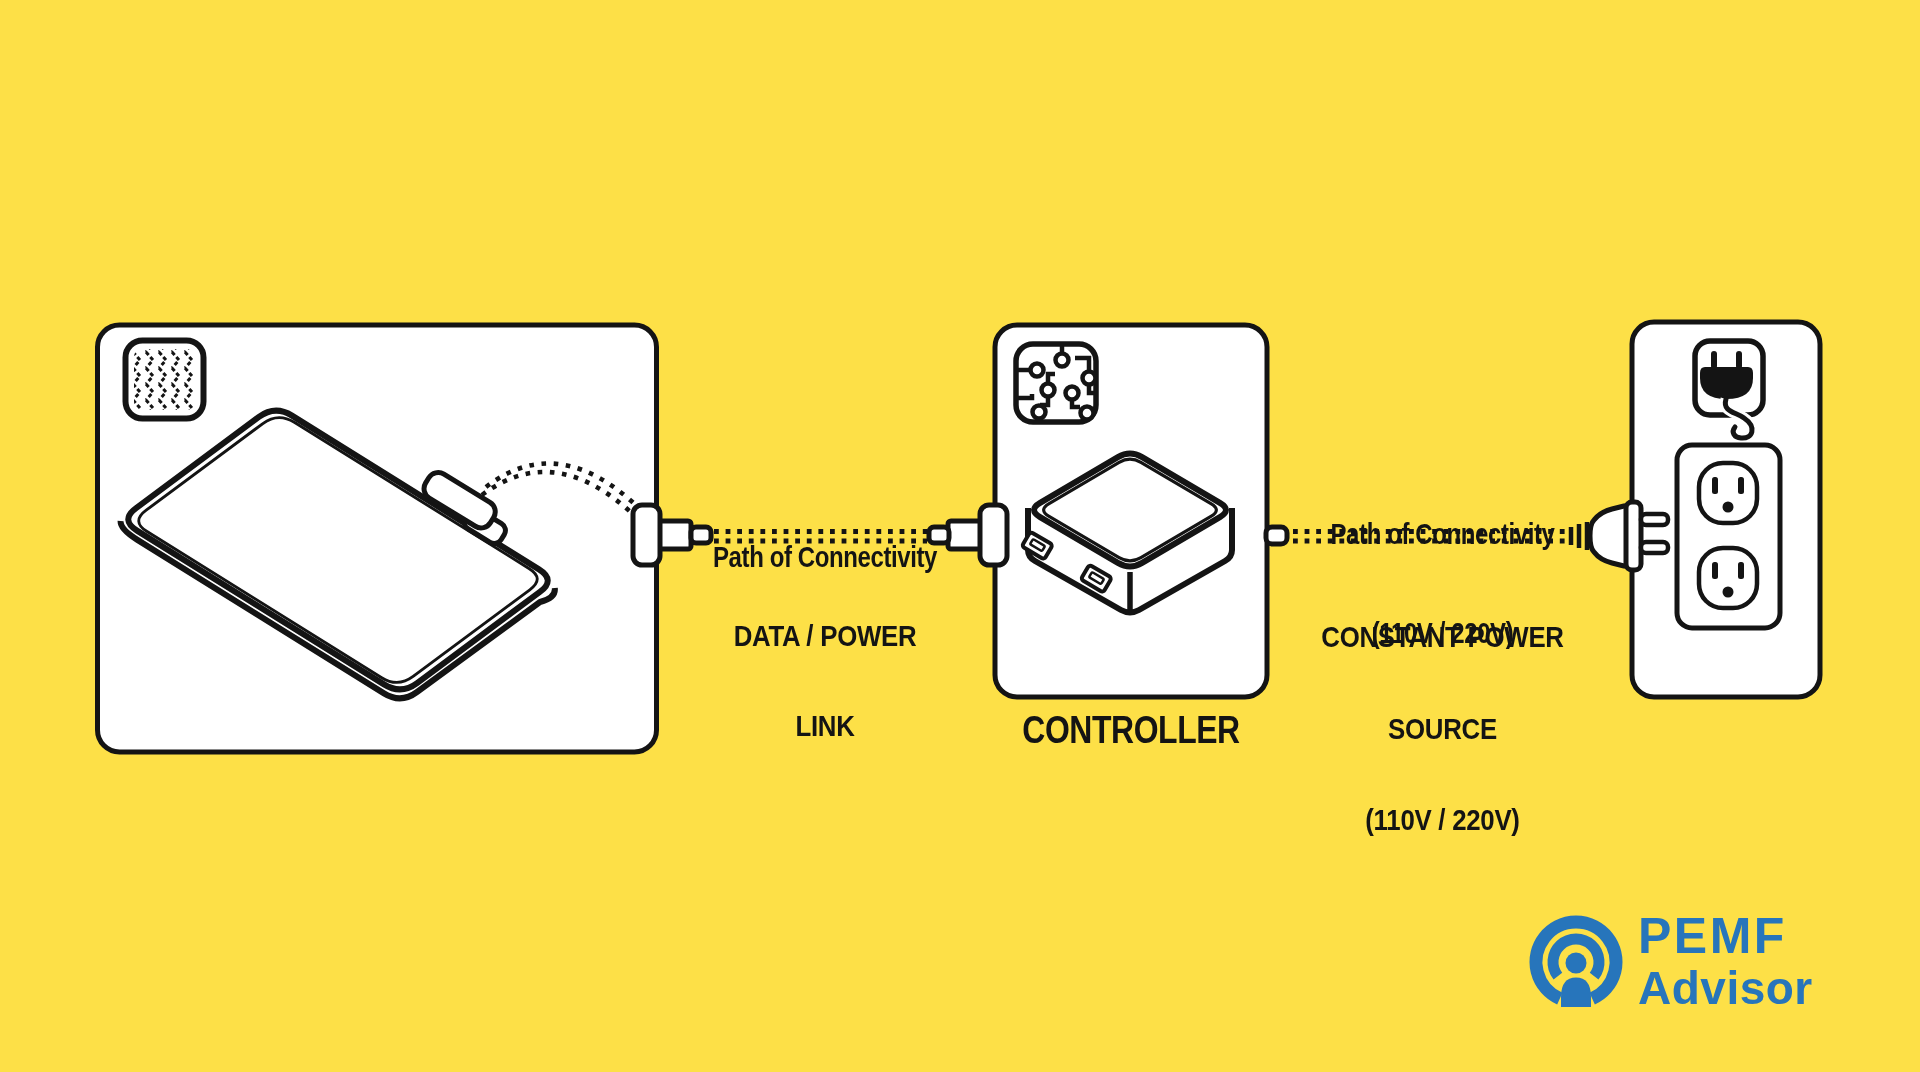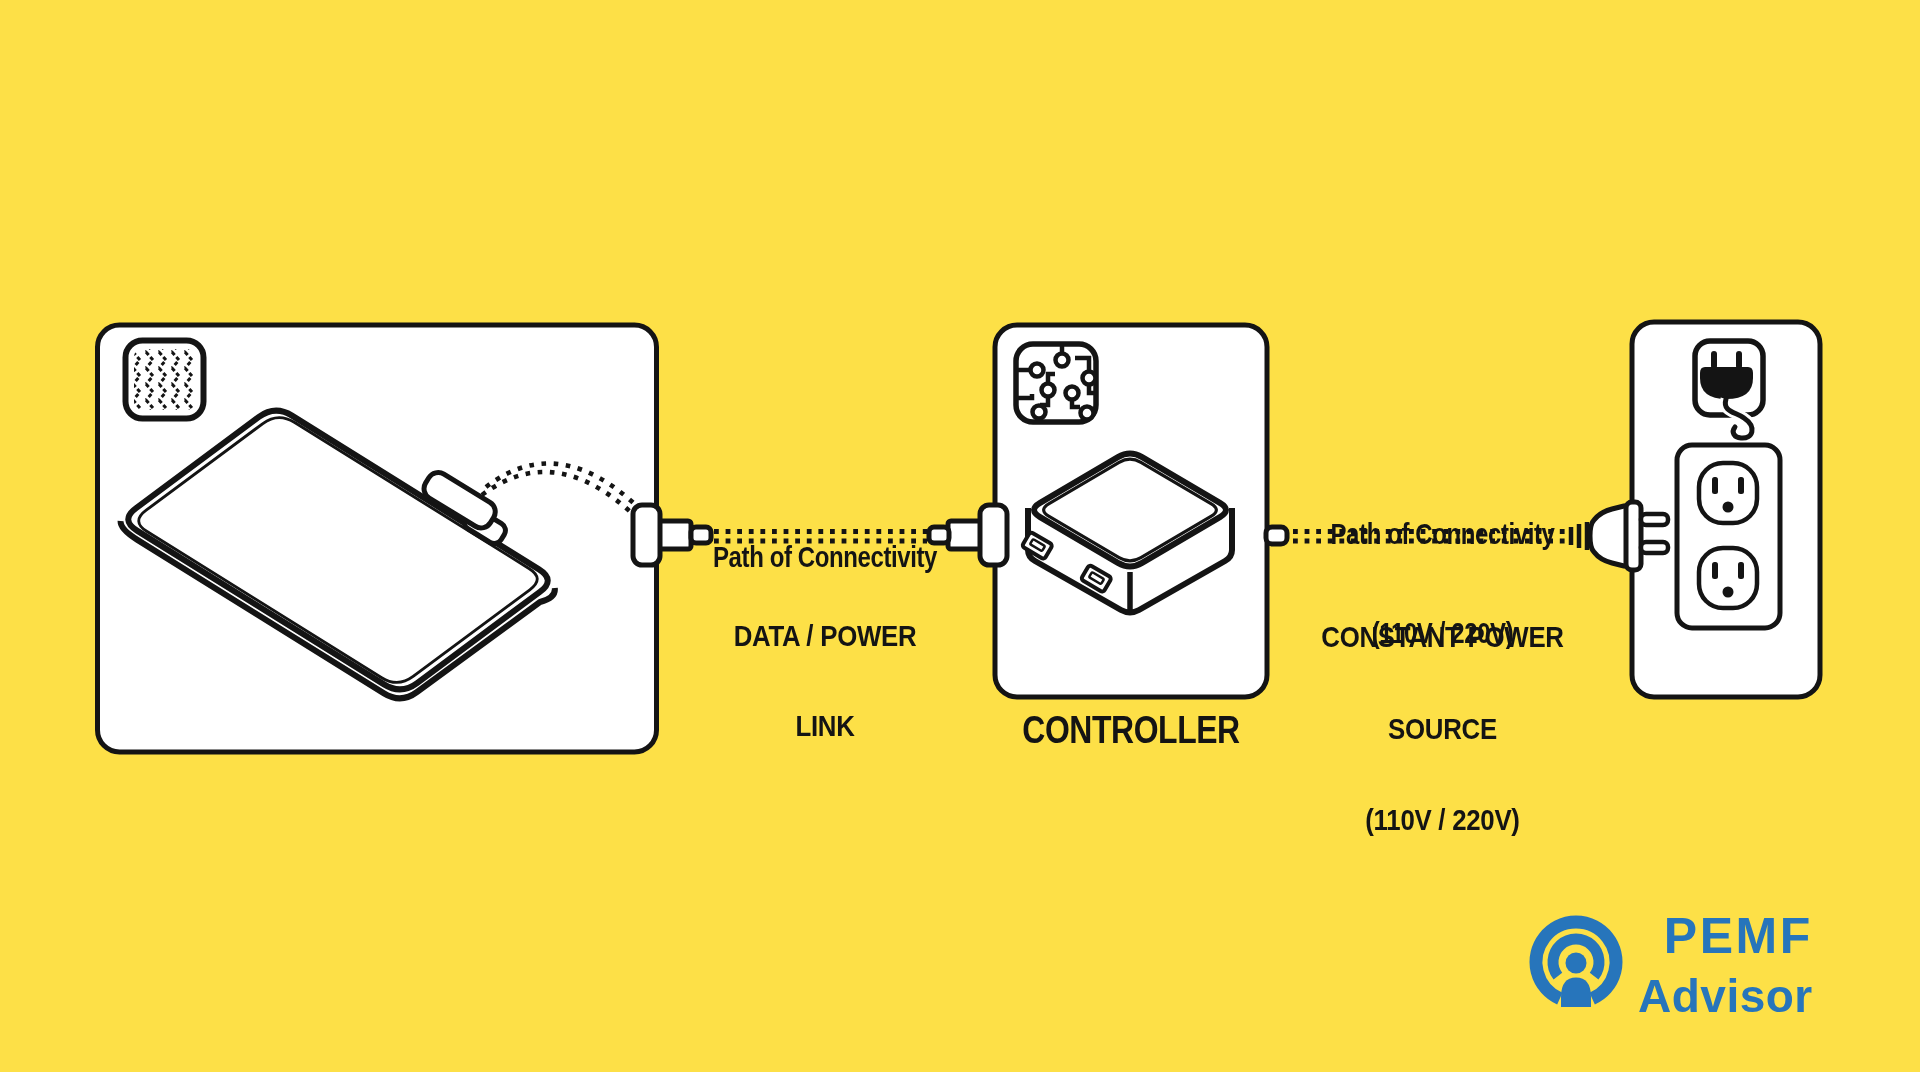--- a/index.html
+++ b/index.html
@@ -42,22 +42,22 @@
     transform:scaleX(0.84);
   }
   .logo-text{
     position:absolute;
     left:1638px;top:911px;
     color:#2775bb;
     font-weight:700;
     line-height:1;
     user-select:none;
   }
-  .logo-line1{display:block;font-size:50px;letter-spacing:2.5px;text-align:right;}
-  .logo-line2{display:block;font-size:46px;letter-spacing:0.5px;margin-top:12px;}
+  .logo-line1{display:block;font-size:50px;letter-spacing:2.5px;}
+  .logo-line2{display:block;font-size:46px;letter-spacing:0.5px;margin-top:4px;}
 </style>
 </head>
 <body>
 
 <div id="canvas">
 
   <svg id="art" width="1920" height="1072" viewBox="0 0 1920 1072">
     <defs>
       <pattern id="herring" width="13" height="16" patternUnits="userSpaceOnUse">
         <path d="M3 0 L10 8 L3 16" fill="none" stroke="#141414" stroke-width="3" stroke-dasharray="4 2.6"></path>

